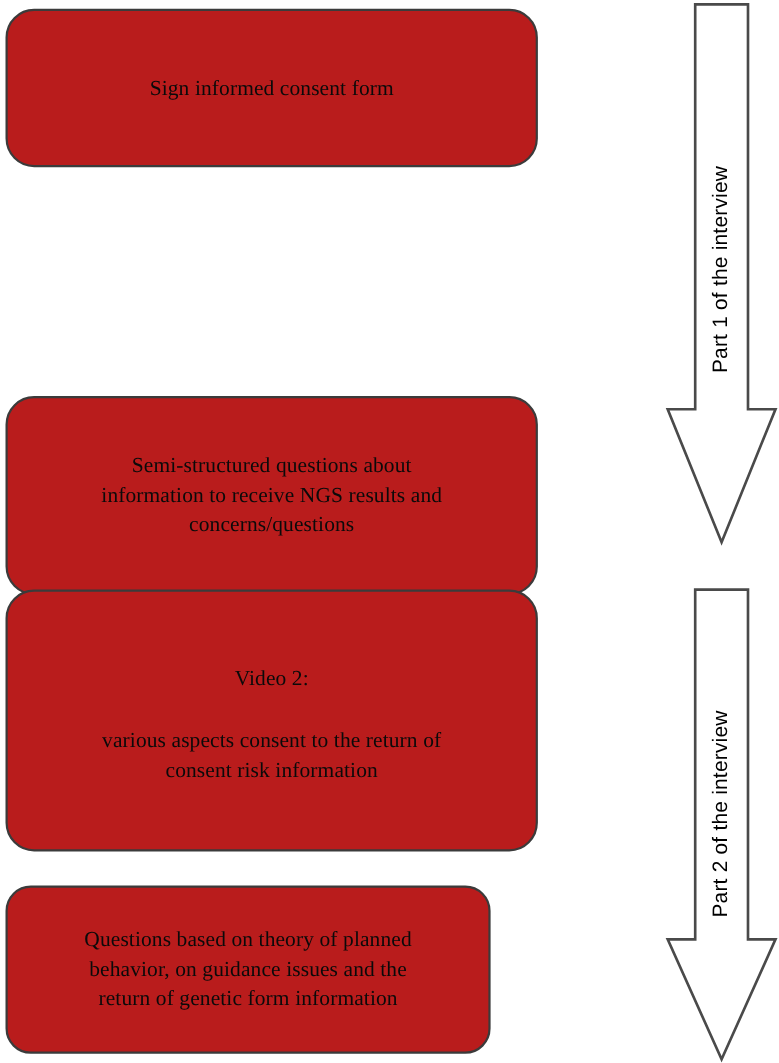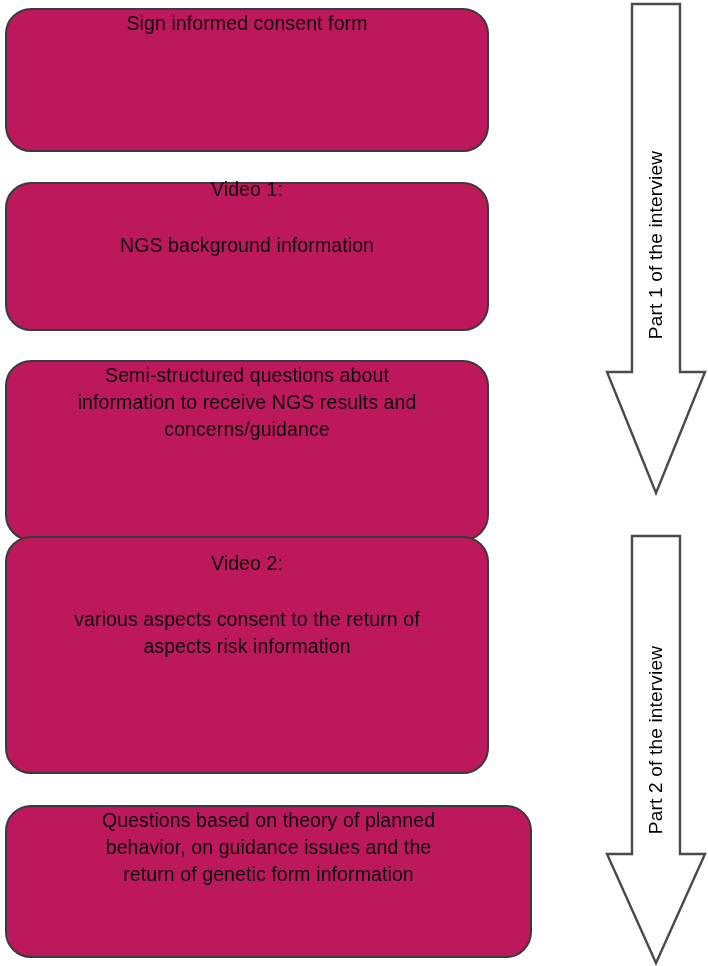--- a/index.html
+++ b/index.html
@@ -20,48 +20,50 @@
     position: absolute;
     inset: 0;
     width: 708px;
     height: 966px;
   }
 
   
   .flow-box {
     position: absolute;
     box-sizing: border-box;
-    background: #be185d;
+    background: #b91c1c;
     border: 2px solid #3b3b3b;
     border-radius: 26px;
     display: flex;
     flex-direction: column;
     align-items: center;
+    justify-content: center;
     text-align: center;
+    font-family: Liberation Serif, serif;
   }
   .flow-box .line {
     display: block;
     font-size: 19.5px;
     line-height: 27px;
     letter-spacing: 0.1px;
     white-space: nowrap;
     color: #0a0a0a;
   }
   .flow-box .group {
     display: flex;
     flex-direction: column;
     align-items: center;
   }
   .gap-mid { height: 29px; }
 
   #box-1 { left: 5px;  top: 8px;   width: 484px; height: 144px; }
   #box-2 { left: 5px;  top: 182px; width: 484px; height: 149px; }
   #box-3 { left: 5px;  top: 360px; width: 484px; height: 181px; }
   #box-4 { left: 5px;  top: 536px; width: 484px; height: 238px; }
-  #box-5 { left: 5px;  top: 805px; width: 527px; height: 153px; }
+  #box-5 { left: 5px;  top: 805px; width: 441px; height: 153px; border-radius: 23px; }
 
   
   #box-2 .group { transform: translateY(-8px); }
   #box-4 .group { transform: translateY(-4px); margin-top: 16px; }
 
   
   .arrow {
     position: absolute;
     left: 604px;
     width: 104px;
@@ -90,42 +92,35 @@
 <body>
 
 <div class="flow-root">
 
   <div class="flow-box" id="box-1">
     <div class="group">
       <span class="line">Sign informed consent form</span>
     </div>
   </div>
 
-  <div class="flow-box" id="box-2">
-    <div class="group">
-      <span class="line">Video 1:</span>
-      <span class="gap-mid"></span>
-      <span class="line">NGS background information</span>
-    </div>
-  </div>
 
   <div class="flow-box" id="box-3">
     <div class="group">
       <span class="line">Semi-structured questions about</span>
       <span class="line">information to receive NGS results and</span>
-      <span class="line">concerns/guidance</span>
+      <span class="line">concerns/questions</span>
     </div>
   </div>
 
   <div class="flow-box" id="box-4">
     <div class="group">
       <span class="line">Video 2:</span>
       <span class="gap-mid"></span>
       <span class="line">various aspects consent to the return of</span>
-      <span class="line">aspects risk information</span>
+      <span class="line">consent risk information</span>
     </div>
   </div>
 
   <div class="flow-box" id="box-5">
     <div class="group">
       <span class="line">Questions based on theory of planned</span>
       <span class="line">behavior, on guidance issues and the</span>
       <span class="line">return of genetic form information</span>
     </div>
   </div>

